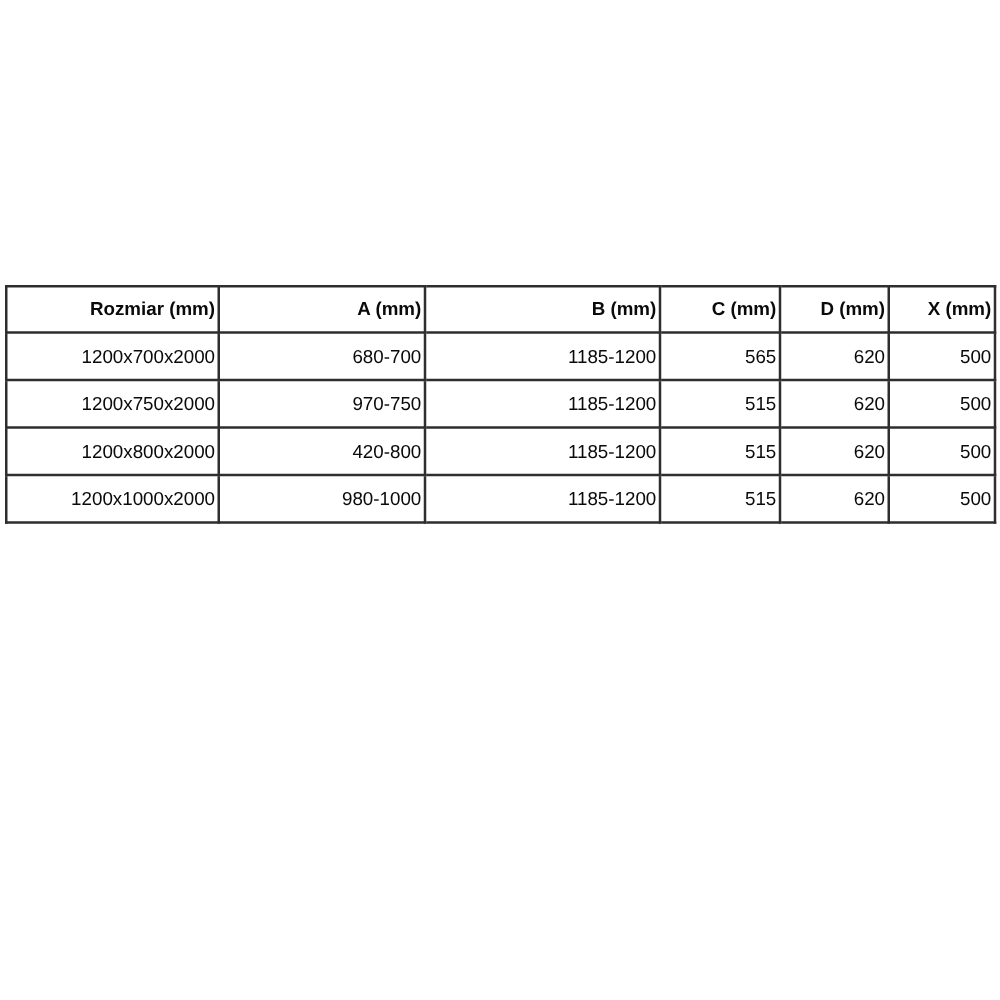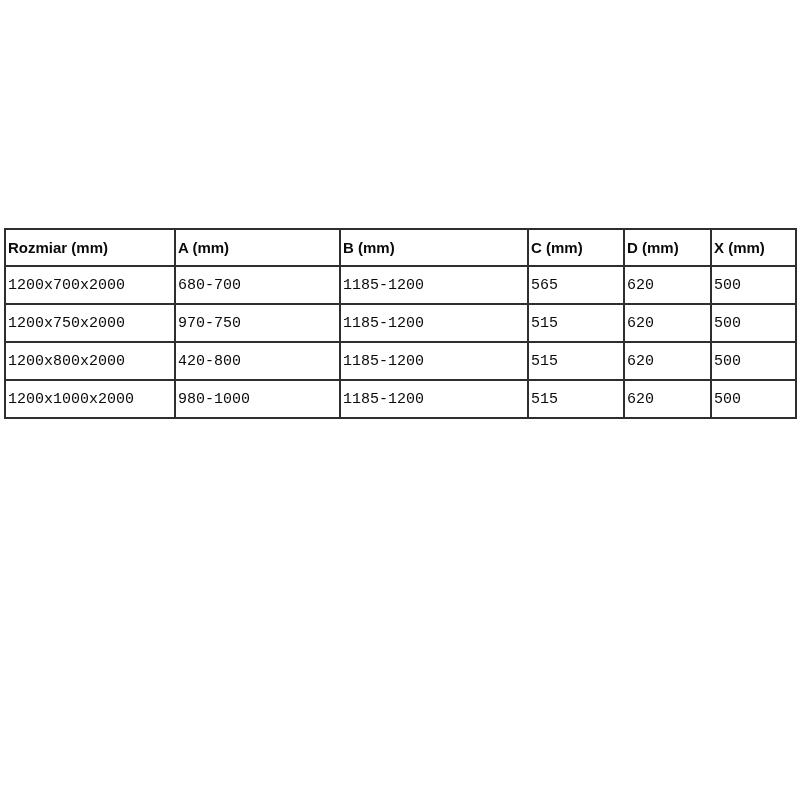--- a/index.html
+++ b/index.html
@@ -20,36 +20,35 @@
     top:228px;
     left:4px;
     width:791px;
     border-collapse:collapse;
     table-layout:fixed;
     background:var(--bg-color);
   }
   table.dim-table th,
   table.dim-table td{
     border:2px solid var(--border-color);
-    text-align:left;
+    text-align:right;
     vertical-align:middle;
     height:38px;
     font-size:15px;
     line-height:1;
     padding:0 2px;
     white-space:nowrap;
     overflow:hidden;
   }
   table.dim-table th{
     font-weight:bold;
     height:37px;
   }
   table.dim-table td{
     font-weight:normal;
-    font-family:Liberation Mono, monospace;
   }
 </style>
 </head>
 <body>
 
 <div class="page">
   <table class="dim-table">
     <colgroup>
         <col style="width: 170px;">
         <col style="width: 165px;">

